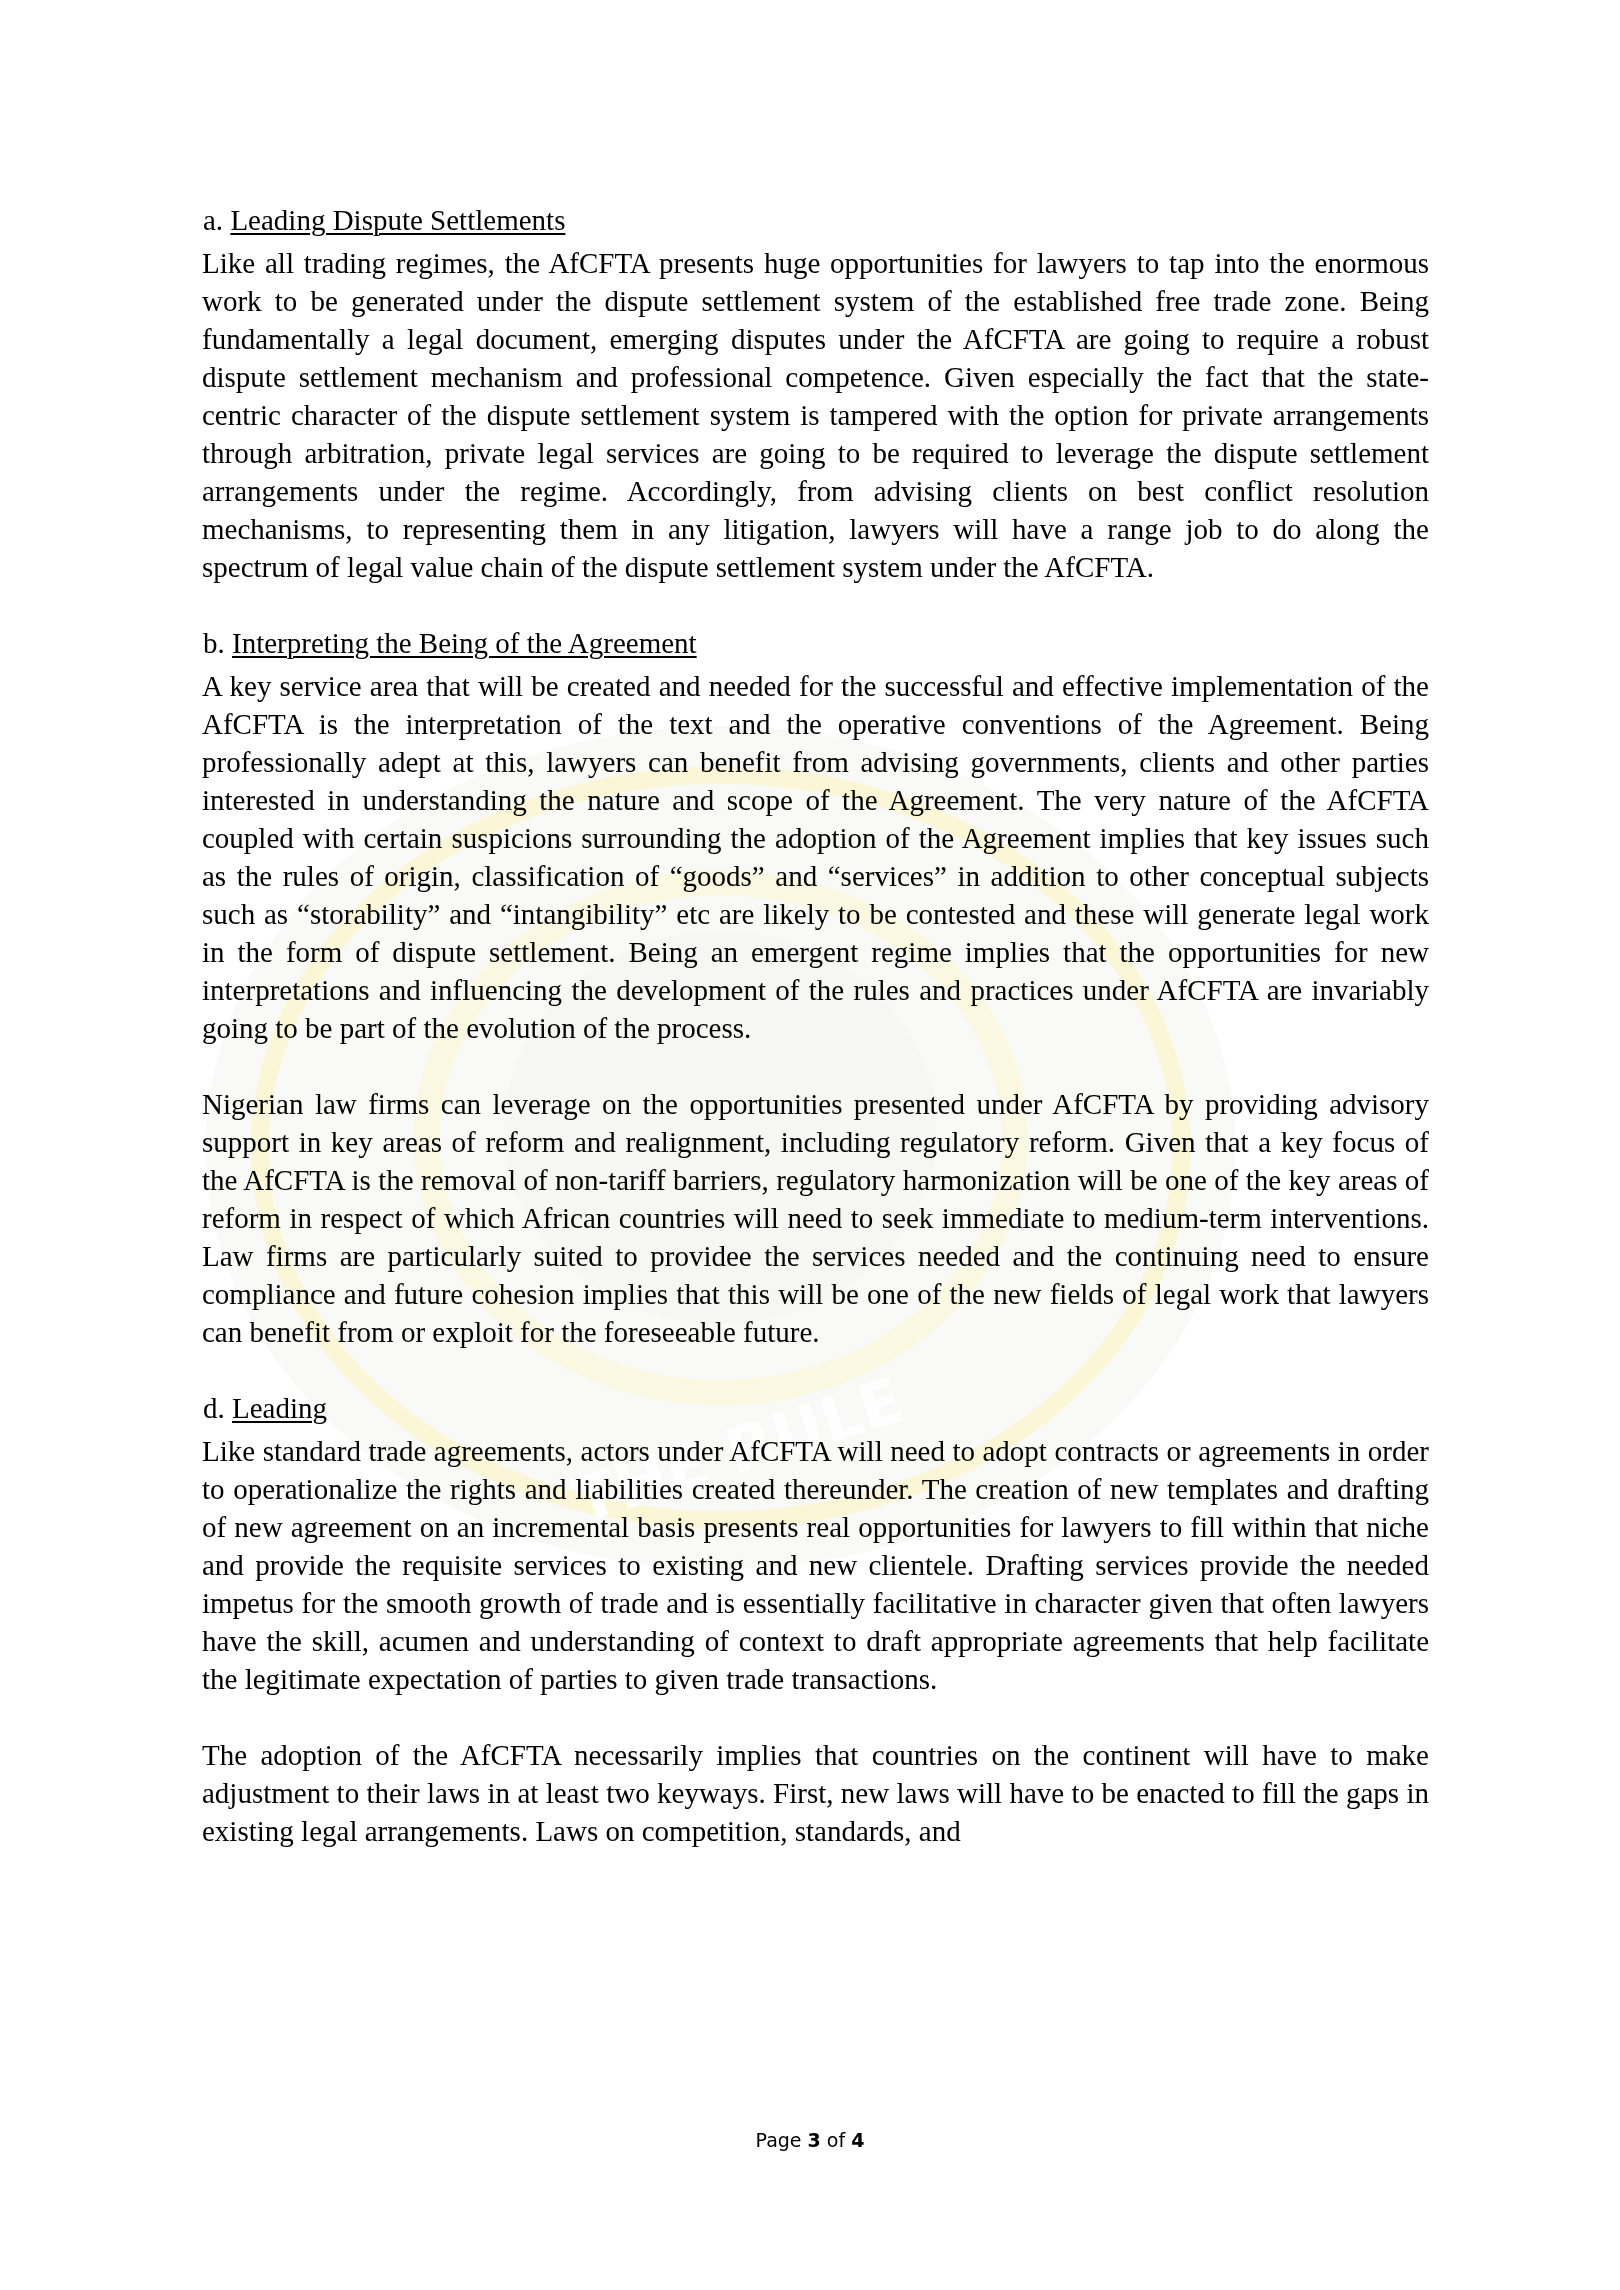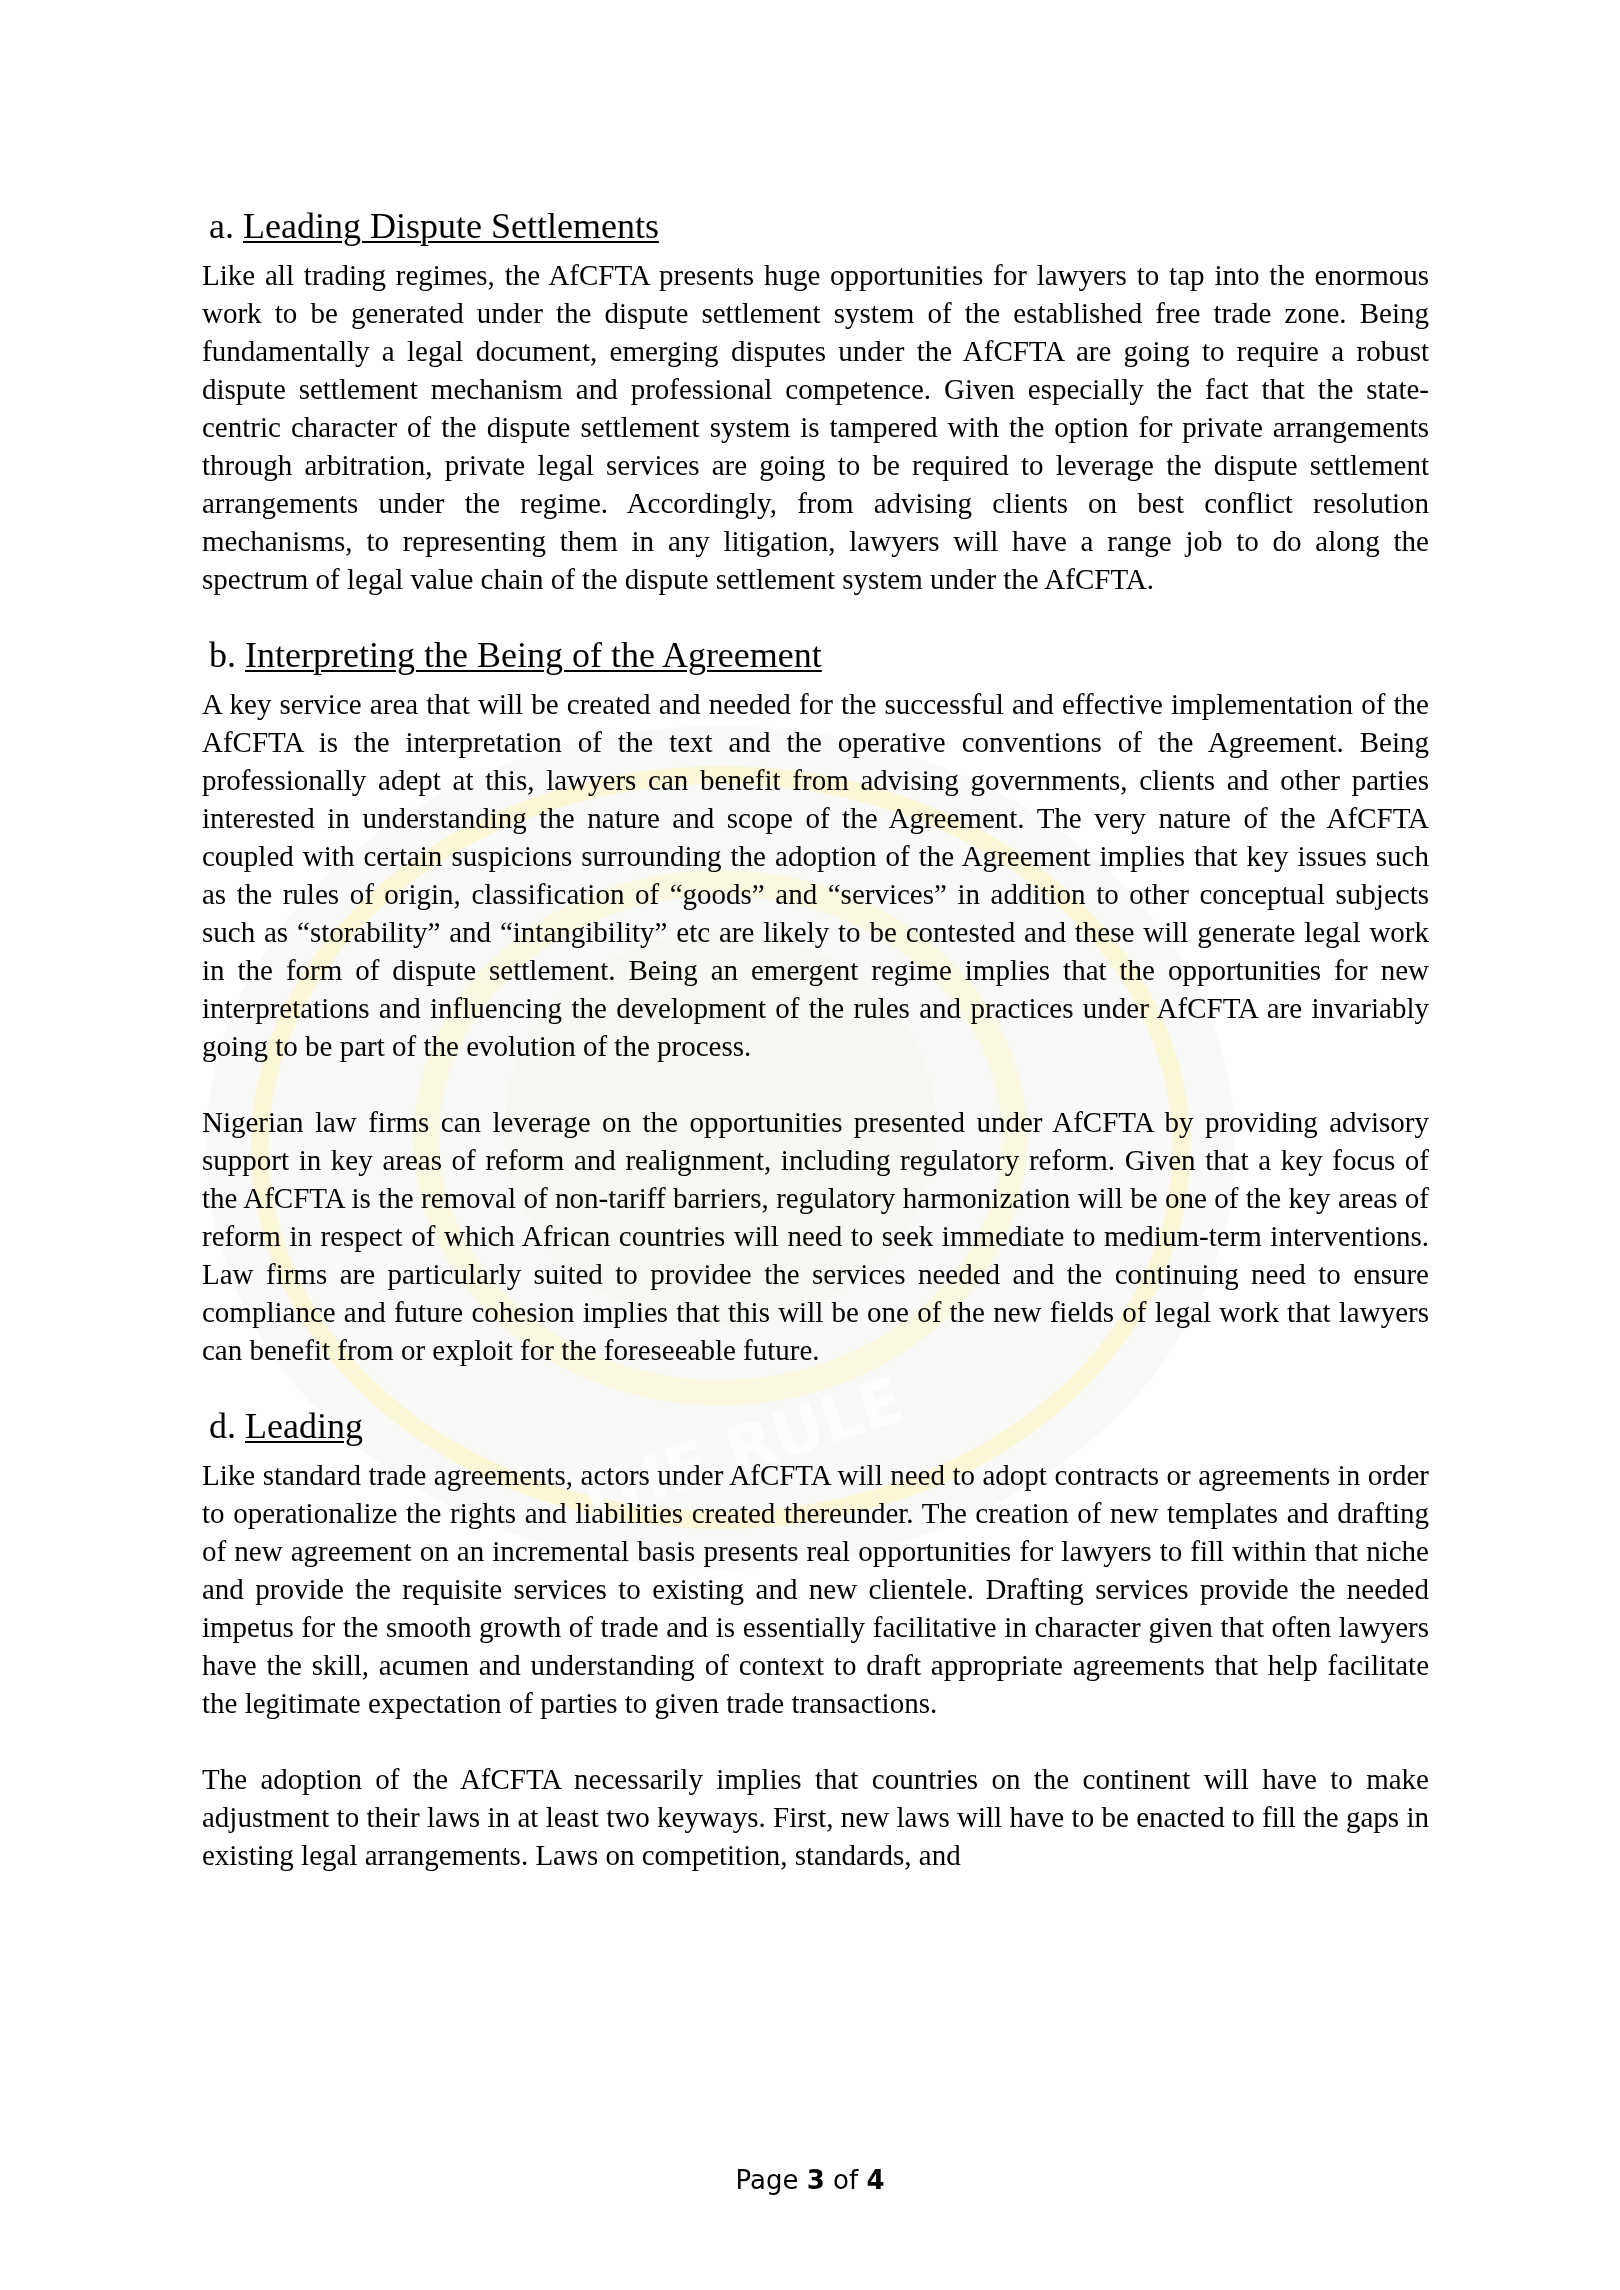--- a/index.html
+++ b/index.html
@@ -30,46 +30,45 @@
       z-index: 1;
       font-family: "Liberation Serif", "DejaVu Serif", serif;
       font-size: 29px;
       line-height: 38px;
       color: #000000;
     }
     .section {
       margin: 0 0 38px 0;
     }
     .section-heading {
-      margin: 11px;
+      margin: 5px;
       font-weight: normal;
-      font-size: 36px;
+      font-size: 29px;
       line-height: 38px;
     }
     .section-heading .heading-title {
       text-decoration: underline;
       text-underline-offset: 2.9px;
       text-decoration-thickness: 2px;
     }
     .section-body {
       margin: 4px;
       text-align: justify;
       text-justify: inter-word;
     }
     .footer {
       position: absolute;
       left: 0;
       top: 2129px;
       width: 1620px;
       text-align: center;
       font-family: "DejaVu Sans", "Liberation Sans", sans-serif;
-      font-size: 26px;
+      font-size: 19px;
       color: #000000;
       z-index: 1;
-      margin-top: 36px;
     }
     .footer b { font-weight: bold; }
   </style>
 </head>
 <body>
 
 <svg class="watermark" viewBox="0 0 1070 880" xmlns="http://www.w3.org/2000/svg">
   <ellipse cx="535" cy="440" rx="525" ry="430" fill="#f7f7f4" opacity="0.75"></ellipse>
   <ellipse cx="535" cy="440" rx="470" ry="380" fill="none" stroke="#fbf5d2" stroke-width="18" opacity="0.9"></ellipse>
   <ellipse cx="535" cy="430" rx="300" ry="260" fill="none" stroke="#fbf7dc" stroke-width="26" opacity="0.8"></ellipse>

